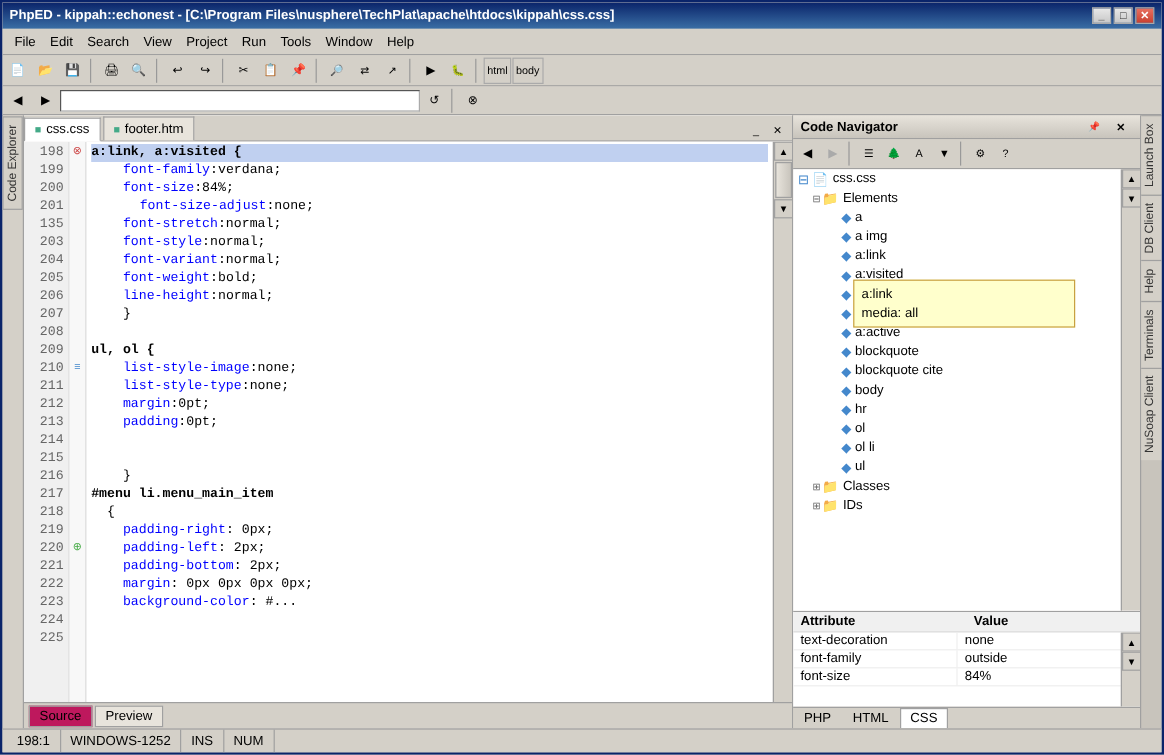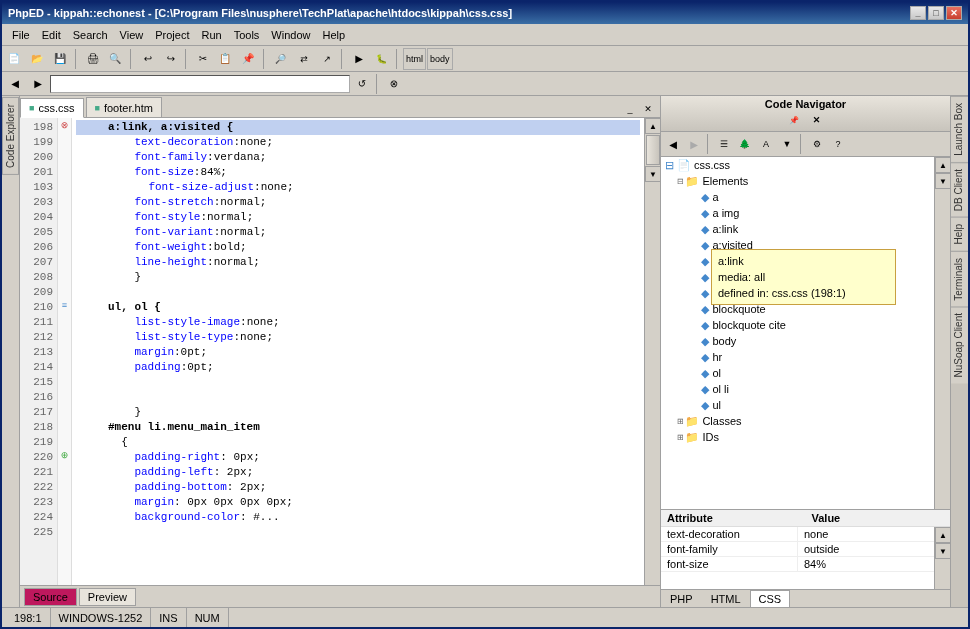--- a/index.html
+++ b/index.html
@@ -163,21 +163,21 @@
     }
     .code-content {
       flex: 1;
       font-family: 'Courier New', monospace;
       font-size: 11px;
       line-height: 15px;
       padding: 2px 4px;
       overflow: hidden;
       position: relative;
     }
-    .code-line { white-space: pre; height: 15px; padding-left: 32px; }
+    .code-line { white-space: pre; height: 15px; }
     .code-line.highlighted { background: #c0d0f0; }
     .scroll-bar-v {
       width: 16px;
       background: #d4d0c8;
       border-left: 1px solid #a0a0a0;
     }
     .scroll-thumb {
       width: 14px;
       height: 30px;
       background: linear-gradient(to right, #e8e4dc, #c8c4bc);
@@ -206,22 +206,21 @@
     }
     .panel-title {
       background: linear-gradient(to bottom, #e8e4dc, #c8c4bc);
       border-bottom: 1px solid #a0a0a0;
       padding: 2px 6px;
       font-size: 11px;
       font-weight: bold;
       display: flex;
       align-items: center;
       justify-content: space-between;
-      height: 36px;
-      flex-direction: column;
+      height: 20px;
     }
     .panel-toolbar {
       display: flex;
       padding: 2px;
       gap: 1px;
       background: #d4d0c8;
       border-bottom: 1px solid #a0a0a0;
       align-items: center;
     }
     .panel-btn {
@@ -452,21 +451,21 @@
         </div>
       </div>
 
       <div class="code-editor">
 
         <div class="line-numbers" id="lineNums">
             <div style="height: 15px; line-height: 15px;">198</div>
             <div style="height: 15px; line-height: 15px;">199</div>
             <div style="height: 15px; line-height: 15px;">200</div>
             <div style="height: 15px; line-height: 15px;">201</div>
-            <div style="height: 15px; line-height: 15px;">103</div>
+            <div style="height: 15px; line-height: 15px;">135</div>
             <div style="height: 15px; line-height: 15px;">203</div>
             <div style="height: 15px; line-height: 15px;">204</div>
             <div style="height: 15px; line-height: 15px;">205</div>
             <div style="height: 15px; line-height: 15px;">206</div>
             <div style="height: 15px; line-height: 15px;">207</div>
             <div style="height: 15px; line-height: 15px;">208</div>
             <div style="height: 15px; line-height: 15px;">209</div>
             <div style="height: 15px; line-height: 15px;">210</div>
             <div style="height: 15px; line-height: 15px;">211</div>
             <div style="height: 15px; line-height: 15px;">212</div>
@@ -511,21 +510,20 @@
             <div style="height: 15px; line-height: 15px; font-size: 9px; text-align: center; color: rgb(68, 170, 68);">⊕</div>
             <div style="height: 15px; line-height: 15px; font-size: 9px; text-align: center;"></div>
             <div style="height: 15px; line-height: 15px; font-size: 9px; text-align: center;"></div>
             <div style="height: 15px; line-height: 15px; font-size: 9px; text-align: center;"></div>
             <div style="height: 15px; line-height: 15px; font-size: 9px; text-align: center;"></div>
             <div style="height: 15px; line-height: 15px; font-size: 9px; text-align: center;"></div>
           </div>
 
         <div class="code-content" id="codeContent">
             <div class="code-line highlighted" style="height: 15px; line-height: 15px;"><span style="color:#000; font-weight:bold;">a:link, a:visited {</span></div>
-            <div class="code-line" style="height: 15px; line-height: 15px;">    <span style="color:#00f;">text-decoration</span>:none;</div>
             <div class="code-line" style="height: 15px; line-height: 15px;">    <span style="color:#00f;">font-family</span>:verdana;</div>
             <div class="code-line" style="height: 15px; line-height: 15px;">    <span style="color:#00f;">font-size</span>:84%;</div>
             <div class="code-line" style="height: 15px; line-height: 15px;">    <span style="color:#00f;margin-left:14px;">font-size-adjust</span>:none;</div>
             <div class="code-line" style="height: 15px; line-height: 15px;">    <span style="color:#00f;">font-stretch</span>:normal;</div>
             <div class="code-line" style="height: 15px; line-height: 15px;">    <span style="color:#00f;">font-style</span>:normal;</div>
             <div class="code-line" style="height: 15px; line-height: 15px;">    <span style="color:#00f;">font-variant</span>:normal;</div>
             <div class="code-line" style="height: 15px; line-height: 15px;">    <span style="color:#00f;">font-weight</span>:bold;</div>
             <div class="code-line" style="height: 15px; line-height: 15px;">    <span style="color:#00f;">line-height</span>:normal;</div>
             <div class="code-line" style="height: 15px; line-height: 15px;">    }</div>
             <div class="code-line" style="height: 15px; line-height: 15px;">&nbsp;</div>
@@ -607,21 +605,20 @@
           </div>
         <div class="scroll-bar-v" style="width:16px;background:#d4d0c8;border-left:1px solid #a0a0a0;">
           <div class="scroll-arrow">▲</div>
           <div style="flex:1;"></div>
           <div class="scroll-arrow" style="margin-top:auto;">▼</div>
         </div>
 
         <div class="tooltip" style="position:absolute; top:92px; left:50px;">
           <div class="tooltip-line">a:link</div>
           <div class="tooltip-line">media: all</div>
-          <div class="tooltip-line">defined in: css.css (198:1)</div>
         </div>
       </div>
 
       <div class="attr-panel" style="display:flex; flex-direction:column;">
         <div class="attr-header">
           <div class="attr-col">Attribute</div>
           <div class="attr-col">Value</div>
         </div>
         <div style="flex:1; overflow:hidden; display:flex;">
           <div style="flex:1;" id="attrRows">

